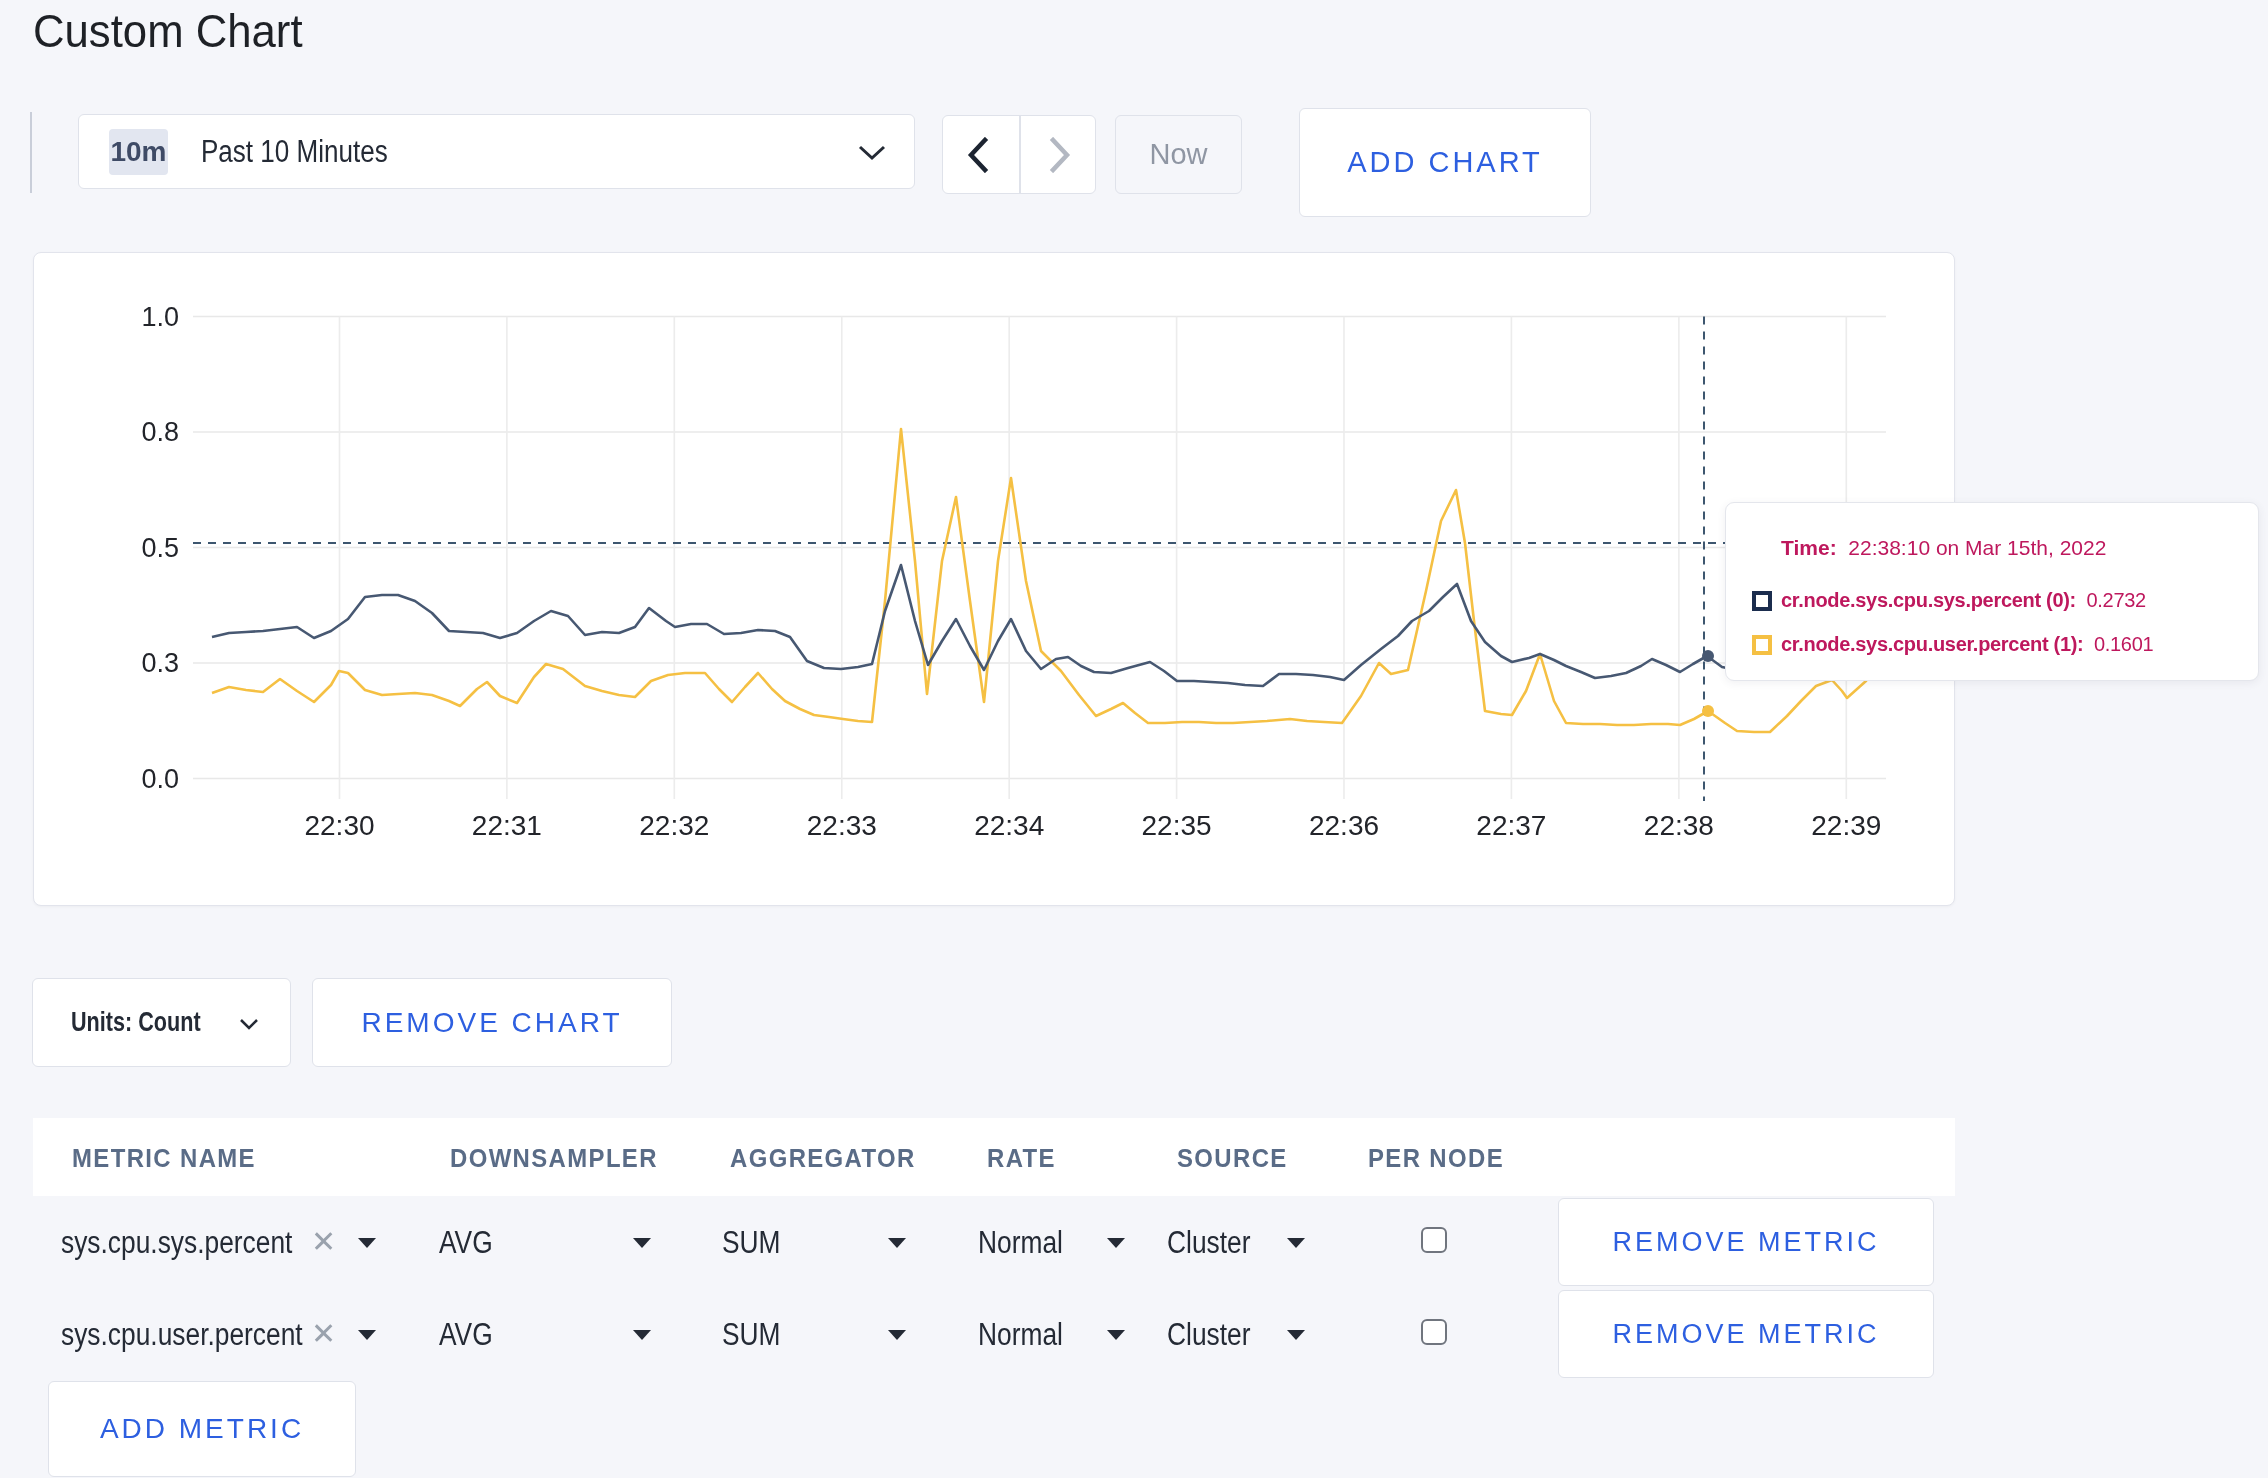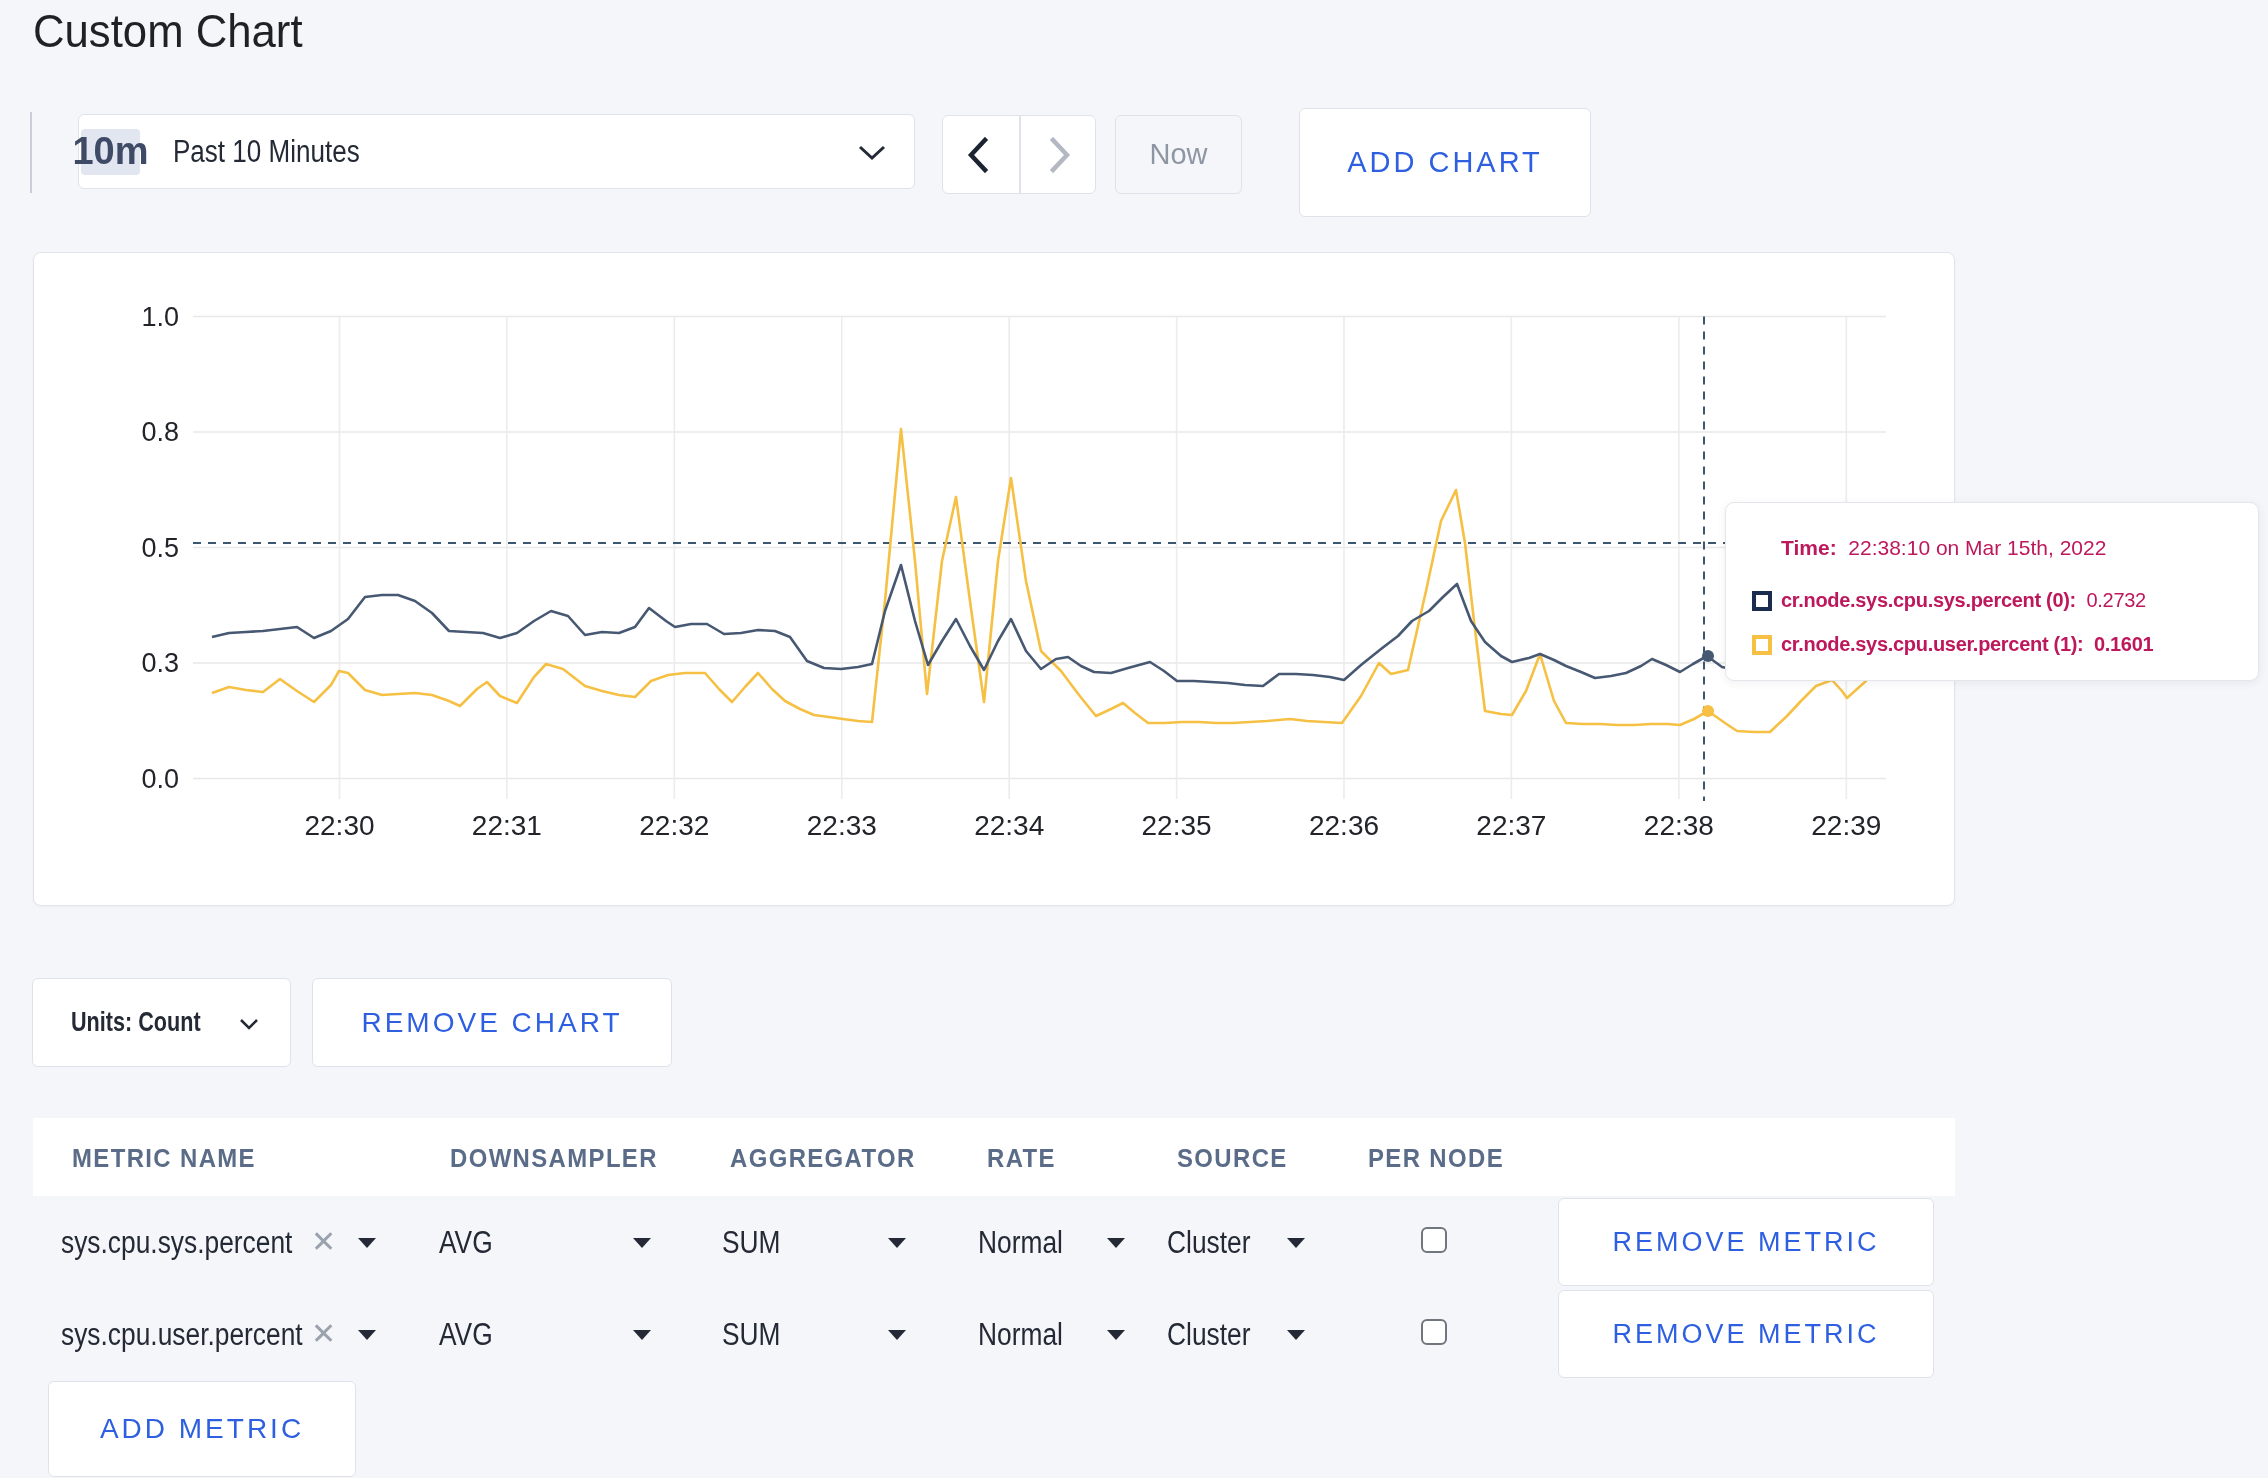--- a/index.html
+++ b/index.html
@@ -5,21 +5,21 @@
 .abs { position:absolute; }
 .btn { position:absolute; background:#fff; border:1.5px solid #dfe2ea; border-radius:6px; display:flex; align-items:center; justify-content:center; }
 .blue { color:#2d5fe0; letter-spacing:3px; font-weight:500; }
 </style></head>
 <body>
 <div class="abs" style="left:33px;top:4px;font-size:46px;font-weight:500;color:#1e2126;transform:scaleX(.95);transform-origin:0 0;">Custom Chart</div>
 
 <div class="abs" style="left:30px;top:112px;width:2px;height:81px;background:#c9ced9;"></div>
 
 <div class="btn" style="left:78px;top:114px;width:837px;height:75px;justify-content:flex-start;">
-  <div style="margin-left:2px;background:#e2e6f0;border-radius:4px;width:59px;height:46px;display:flex;align-items:center;justify-content:center;font-size:38px;font-weight:700;color:#3f4b66;">10m</div>
+  <div style="margin-left:30px;background:#e2e6f0;border-radius:4px;width:59px;height:46px;display:flex;align-items:center;justify-content:center;font-size:28px;font-weight:700;color:#3f4b66;">10m</div>
   <div style="margin-left:33px;font-size:31px;color:#242a35;transform:scaleX(.84);transform-origin:0 50%;">Past 10 Minutes</div>
   <svg width="28" height="18" viewBox="0 0 28 18" style="position:absolute;right:28px;top:29px;">
       <path d="M2 3 L14 14 L26 3" fill="none" stroke="#242a35" stroke-width="3"></path>
     </svg>
 </div>
 
 <div class="btn" style="left:942px;top:115px;width:154px;height:79px;"></div>
 <div class="abs" style="left:1019px;top:115px;width:1.5px;height:79px;background:#dfe2ea;"></div>
 <svg class="abs" style="left:966px;top:137px;" width="24" height="36" viewBox="0 0 24 36">
     <path d="M19 3 L5 18 L19 33" fill="none" stroke="#1c2431" stroke-width="4.5" stroke-linecap="square" stroke-linejoin="miter"></path>
@@ -77,21 +77,21 @@
   <div style="position:absolute;left:55px;top:533px;"></div>
   <div style="position:absolute;left:55px;top:33px;font-size:21px;"><span style="font-weight:700;">Time:</span>&nbsp;&nbsp;<span>22:38:10 on Mar 15th, 2022</span></div>
   <div style="position:absolute;left:26px;top:86px;font-size:20px;font-weight:700;letter-spacing:-0.3px;display:flex;align-items:center;">
     <span style="display:inline-block;width:20px;height:20px;border:4px solid #1b2d4e;margin-right:9px;flex:none;"></span>
     <span>cr.node.sys.cpu.sys.percent (0):&nbsp;&nbsp;</span>
       <span style="font-weight:400;">0.2732</span>
   </div>
   <div style="position:absolute;left:26px;top:130px;font-size:20px;font-weight:700;letter-spacing:-0.3px;display:flex;align-items:center;">
     <span style="display:inline-block;width:20px;height:20px;border:4px solid #f5c043;margin-right:9px;flex:none;"></span>
     <span>cr.node.sys.cpu.user.percent (1):&nbsp;&nbsp;</span>
-      <span style="font-weight:700;">0.1601</span>
+      <span style="font-weight:400;">0.1601</span>
   </div>
 </div>
 
 <div class="btn" style="left:32px;top:978px;width:259px;height:89px;justify-content:flex-start;">
   <span style="display:inline-block;margin-left:38px;font-size:27px;font-weight:700;color:#242a35;transform:scaleX(.8);transform-origin:0 50%;">Units: Count</span>
   <svg width="20" height="13" viewBox="0 0 20 13" style="position:absolute;right:31px;top:39px;">
       <path d="M2 2 L10 10 L18 2" fill="none" stroke="#242a35" stroke-width="2.5"></path>
     </svg>
 </div>
 <div class="btn blue" style="left:312px;top:978px;width:360px;height:89px;font-size:28px;">REMOVE CHART</div>

